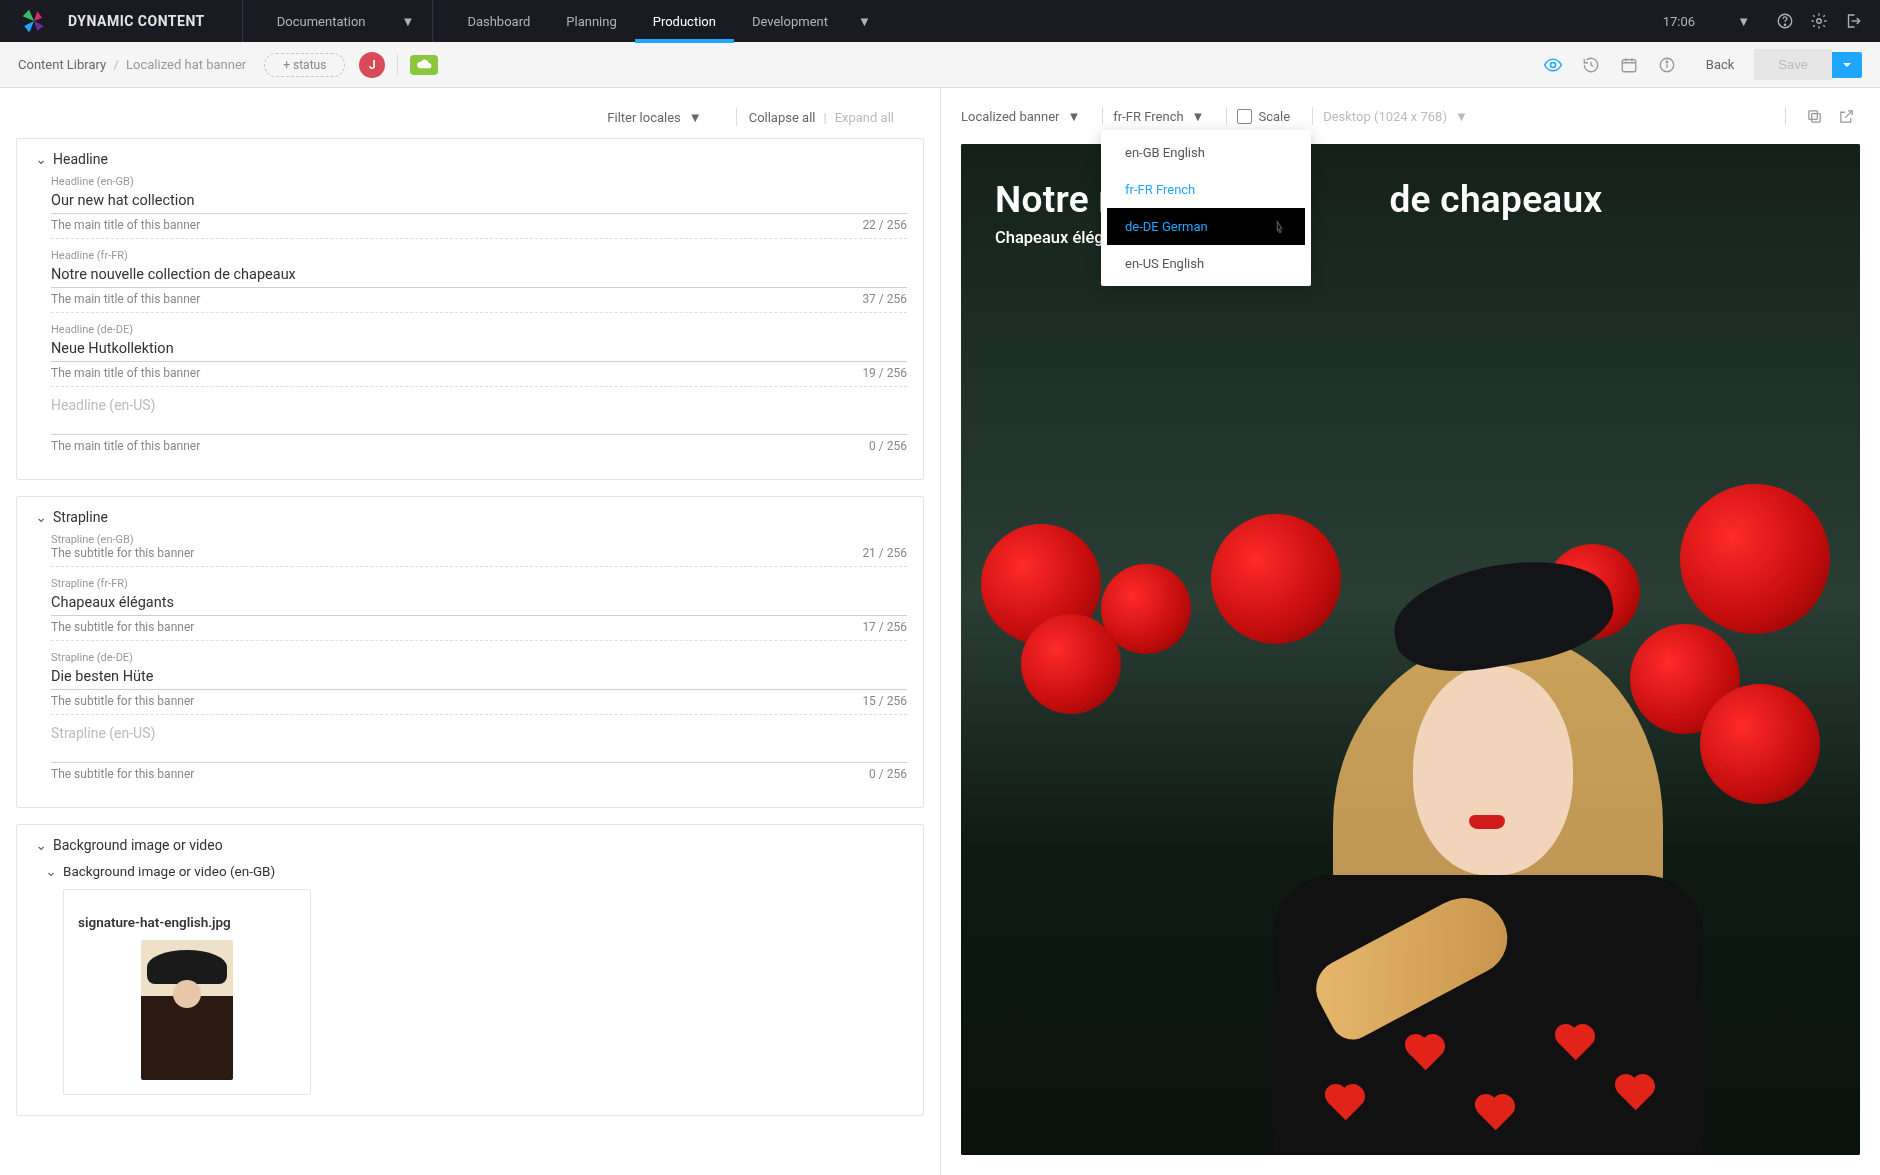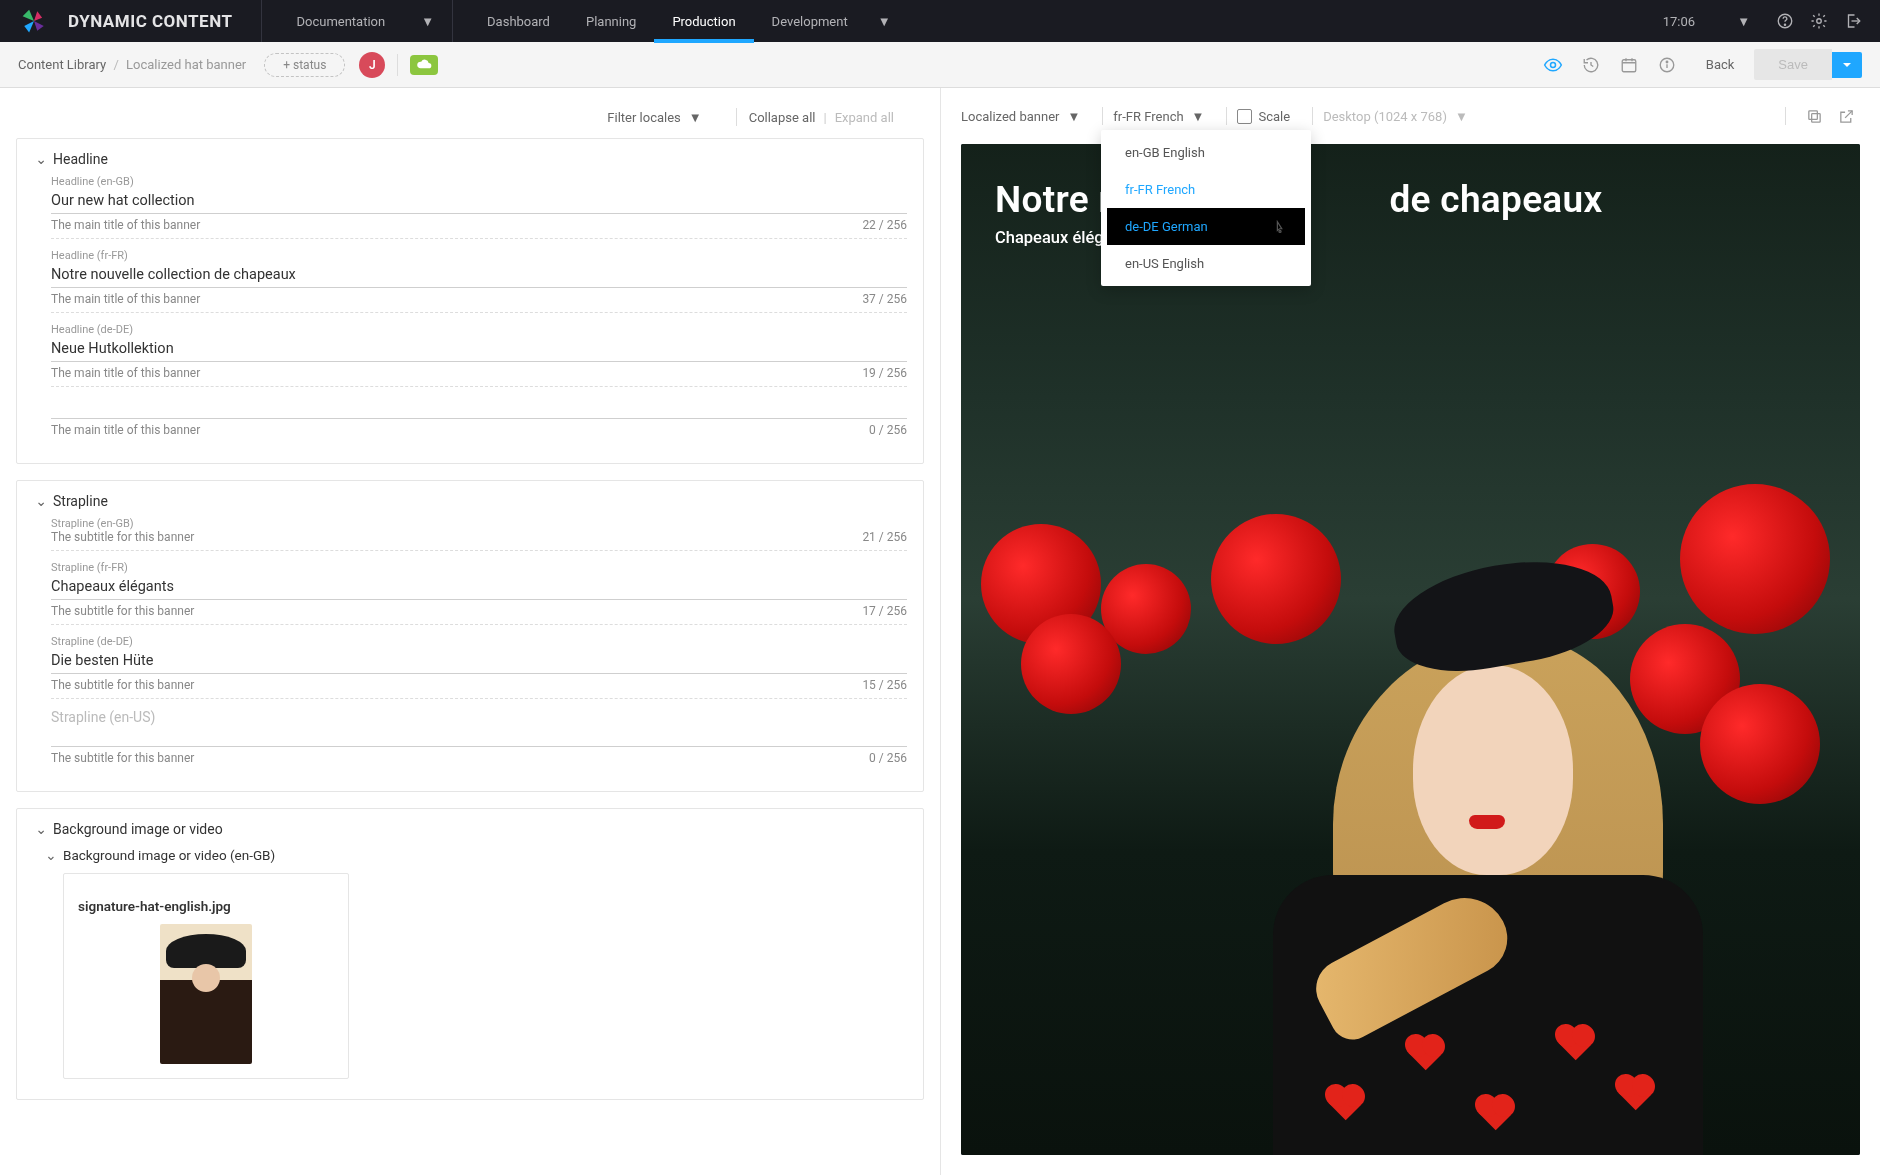--- a/index.html
+++ b/index.html
@@ -2,21 +2,21 @@
 <html><head>
 <meta charset="utf-8">
 <style>
 * { box-sizing: border-box; margin: 0; padding: 0; }
 body { font-family: -apple-system, BlinkMacSystemFont, "Segoe UI", Roboto, Helvetica, Arial, sans-serif; background: #fff; color: #333; width: 1880px; height: 1175px; overflow: hidden; }
 
 
 .topbar { height: 42px; background: #1a1b22; display: flex; align-items: center; color: #b2b2b6; font-size: 13px; }
 .logo-box { width: 68px; display: flex; align-items: center; justify-content: center; }
 .logo-pinwheel { width: 26px; height: 26px; }
-.brand { font-weight: 700; letter-spacing: 0.5px; color: #e4e4e6; font-size: 17px; margin-right: 29px; }
+.brand { font-weight: 700; letter-spacing: 0.5px; color: #e4e4e6; font-size: 14px; margin-right: 37px; }
 .topbar .divider { height: 42px; width: 1px; background: #33343f; margin: 0 16px 0 0; }
 .nav-section { position: relative; display: flex; align-items: center; height: 42px; padding: 0 18px; cursor: pointer; }
 .nav-section.active { color: #fff; }
 .nav-section.active::after { content:''; position:absolute; left:0; right:0; bottom:-1px; height:4px; background:#1fa7ff; }
 .nav-section .caret { margin-left: 36px; }
 .spacer { flex: 1; }
 .topbar .time { color: #b2b2b6; margin-right: 6px; }
 .top-icon { width: 34px; height: 34px; display: inline-flex; align-items:center; justify-content:center; color:#b2b2b6; cursor:pointer; }
 svg { display:block; }
 
@@ -56,21 +56,21 @@
 .sec-caret { width:16px; text-align:center; color:#666; margin-right: 4px;}
 .field { margin: 8px 0 10px 18px; border-bottom: 1px dashed #ddd; padding-bottom: 6px; }
 .field:last-child{border-bottom:none;}
 .field-label-top { font-size: 11px; color:#999; }
 .field-label-top.big { font-size: 14px; color:#bbb; }
 .field-value { font-size: 14.5px; color:#333; padding: 4px 0; border-bottom: 1px solid #cfcfcf; margin-bottom: 4px; }
 .field-help-row { display:flex; justify-content:space-between; font-size: 12px; color:#888; }
 .field.empty .field-value { color: transparent; height:22px;}
 
 .subsection-header { display:flex; align-items:center; font-size:13.5px; color:#333; cursor:pointer; margin: 10px 0 10px 10px;}
-.media-card { width:286px; border:1px solid #e5e5e5; border-radius:2px; margin-left:30px; padding: 24px 14px 14px 14px; }
+.media-card { width:248px; border:1px solid #e5e5e5; border-radius:2px; margin-left:30px; padding: 24px 14px 14px 14px; }
 .media-name { font-size:13.5px; font-weight:600; color:#333; margin-bottom: 10px;}
 .media-thumb { width:92px; height:140px; margin: 6px auto 0 auto; background: linear-gradient(180deg,#efe1c7 0%, #efe1c7 40%, #2a1a12 40%, #2a1a12 100%); position:relative; border-radius:2px; overflow:hidden;}
 .media-thumb::before{content:'';position:absolute;top:10px;left:50%;transform:translateX(-50%);width:80px;height:34px;background:#1a1a1a;border-radius:50% 50% 8px 8px;}
 .media-thumb::after{content:'';position:absolute;top:40px;left:50%;transform:translateX(-50%);width:28px;height:28px;background:#e8c6a8;border-radius:50%;}
 
 
 .preview-toolbar { display:flex; align-items:center; font-size:13px; color:#666; padding: 14px 20px; position:relative; }
 .pt-item { display:flex; align-items:center; cursor:pointer; margin-right: 12px; }
 .pt-item.disabled{color:#bbb;cursor:default;}
 .pt-sep { height:18px; width:1px; background:#ddd; margin:0 10px;}
@@ -255,20 +255,21 @@
           </div>
           <div class="field">
             <div class="field-label-top">Headline (de-DE)</div>
             <div class="field-value">Neue Hutkollektion</div>
             <div class="field-help-row">
               <span>The main title of this banner</span>
               <span>19 / 256</span>
             </div>
           </div>
           <div class="field empty">
+            <div class="field-label-top big">Headline (en-US)</div>
             <div class="field-value">&nbsp;</div>
             <div class="field-help-row">
               <span>The main title of this banner</span>
               <span>0 / 256</span>
             </div>
           </div>
         </div>
     </div>
 
     <div class="section">

